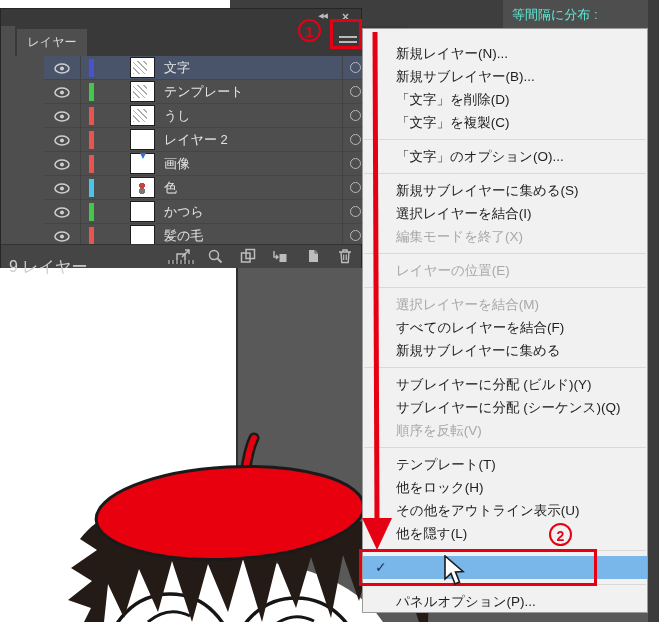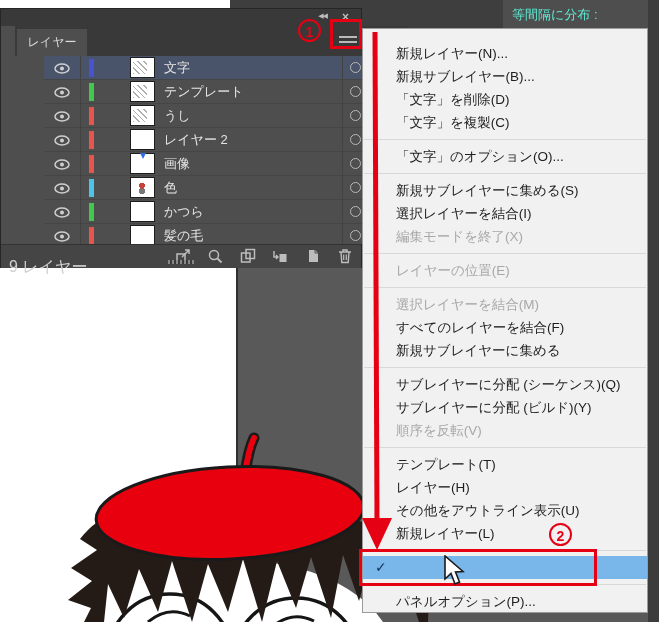--- a/index.html
+++ b/index.html
@@ -284,28 +284,28 @@
     <div class="mi" data-state="normal">新規サブレイヤーに集める(S)</div>
     <div class="mi" data-state="normal">選択レイヤーを結合(I)</div>
     <div class="mi" data-state="disabled">編集モードを終了(X)</div>
     <div class="msep"></div>
     <div class="mi" data-state="disabled">レイヤーの位置(E)</div>
     <div class="msep"></div>
     <div class="mi" data-state="disabled">選択レイヤーを結合(M)</div>
     <div class="mi" data-state="normal">すべてのレイヤーを結合(F)</div>
     <div class="mi" data-state="normal">新規サブレイヤーに集める</div>
     <div class="msep"></div>
+    <div class="mi" data-state="normal">サブレイヤーに分配 (ビルド)(Y)</div>
     <div class="mi" data-state="normal">サブレイヤーに分配 (シーケンス)(Q)</div>
-    <div class="mi" data-state="normal">サブレイヤーに分配 (ビルド)(Y)</div>
     <div class="mi" data-state="disabled">順序を反転(V)</div>
     <div class="msep"></div>
     <div class="mi" data-state="normal">テンプレート(T)</div>
-    <div class="mi" data-state="normal">レイヤー(H)</div>
+    <div class="mi" data-state="normal">他をロック(H)</div>
     <div class="mi" data-state="normal">その他をアウトライン表示(U)</div>
-    <div class="mi" data-state="normal">新規レイヤー(L)</div>
+    <div class="mi" data-state="normal">他を隠す(L)</div>
     <div class="msep"></div>
     <div class="mi" data-state="checked">
       <span class="mcheck">✓</span>
     </div>
     <div class="msep"></div>
     <div class="mi" data-state="normal">パネルオプション(P)...</div>
   </div>
 
   <div class="redbox1"></div>
   <div class="badge b1"><span>1</span></div>

